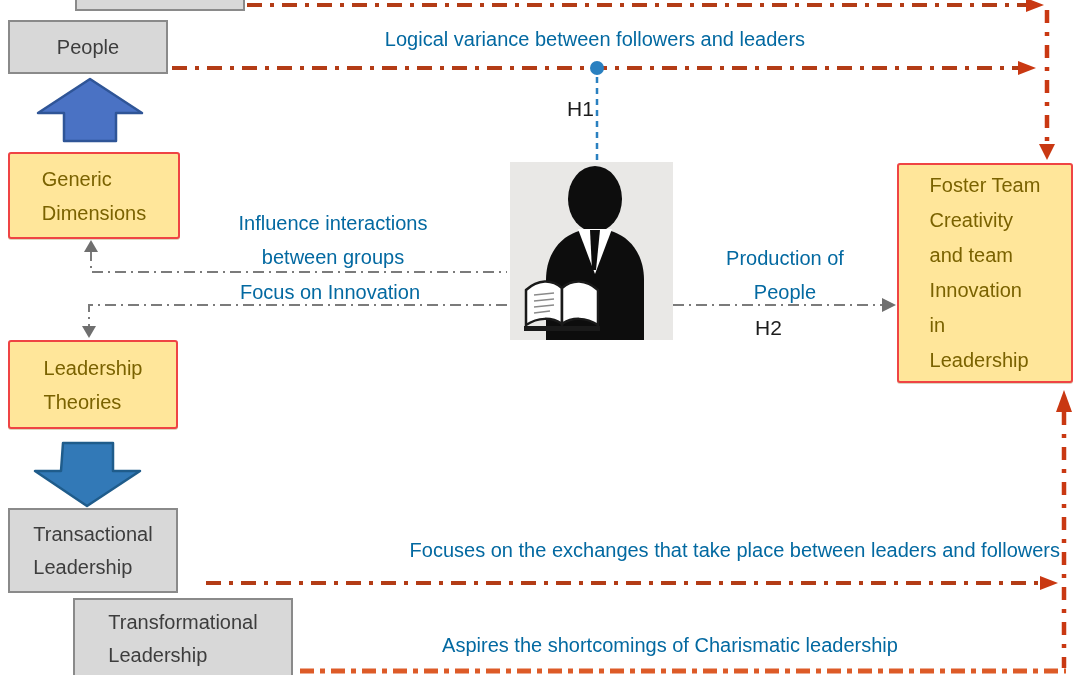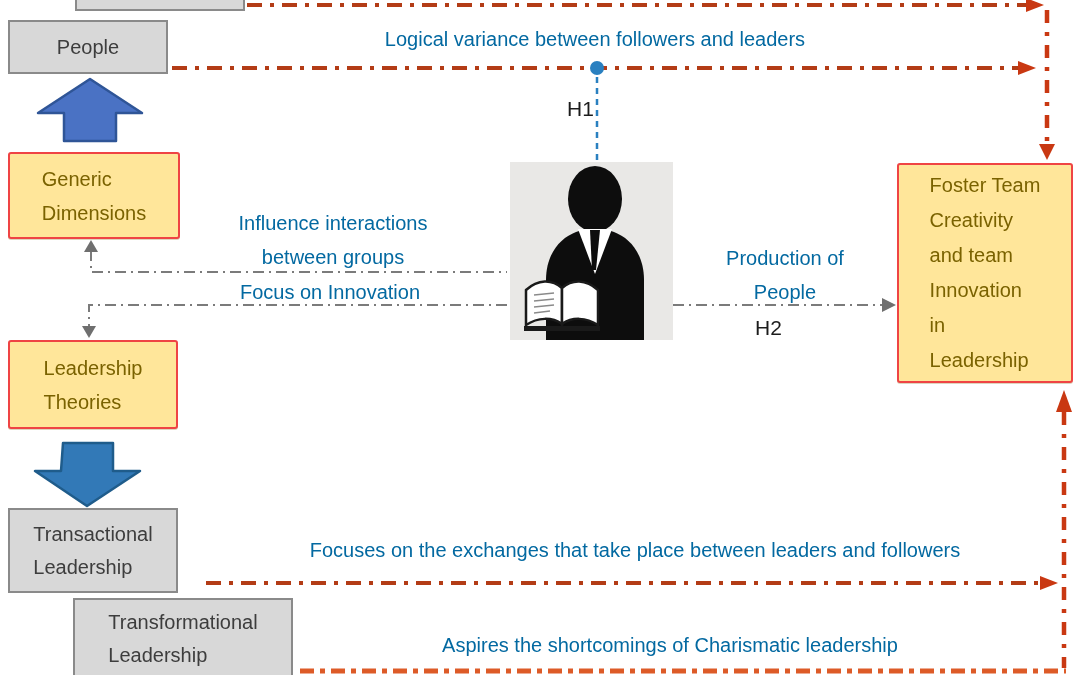--- a/index.html
+++ b/index.html
@@ -120,17 +120,17 @@
   <div class="ann pre" style="left:212px;top:206px;width:242px;line-height:34px;">Influence interactions
 between groups</div>
 
   <div class="ann" style="left:210px;top:281px;width:240px;">Focus on Innovation</div>
 
   <div class="ann pre" style="left:690px;top:241px;width:190px;line-height:34px;">Production of
 People</div>
 
   <div class="hyp" style="left:755px;top:316px;width:60px;">H2</div>
 
-  <div class="ann" style="left:210px;top:539px;width:850px;">Focuses on the exchanges that take place between leaders and followers</div>
+  <div class="ann" style="left:210px;top:539px;width:850px;text-align:right;">Focuses on the exchanges that take place between leaders and followers</div>
 
   <div class="ann" style="left:350px;top:634px;width:640px;">Aspires the shortcomings of Charismatic leadership</div>
 
 </div>
 
 </body></html>

